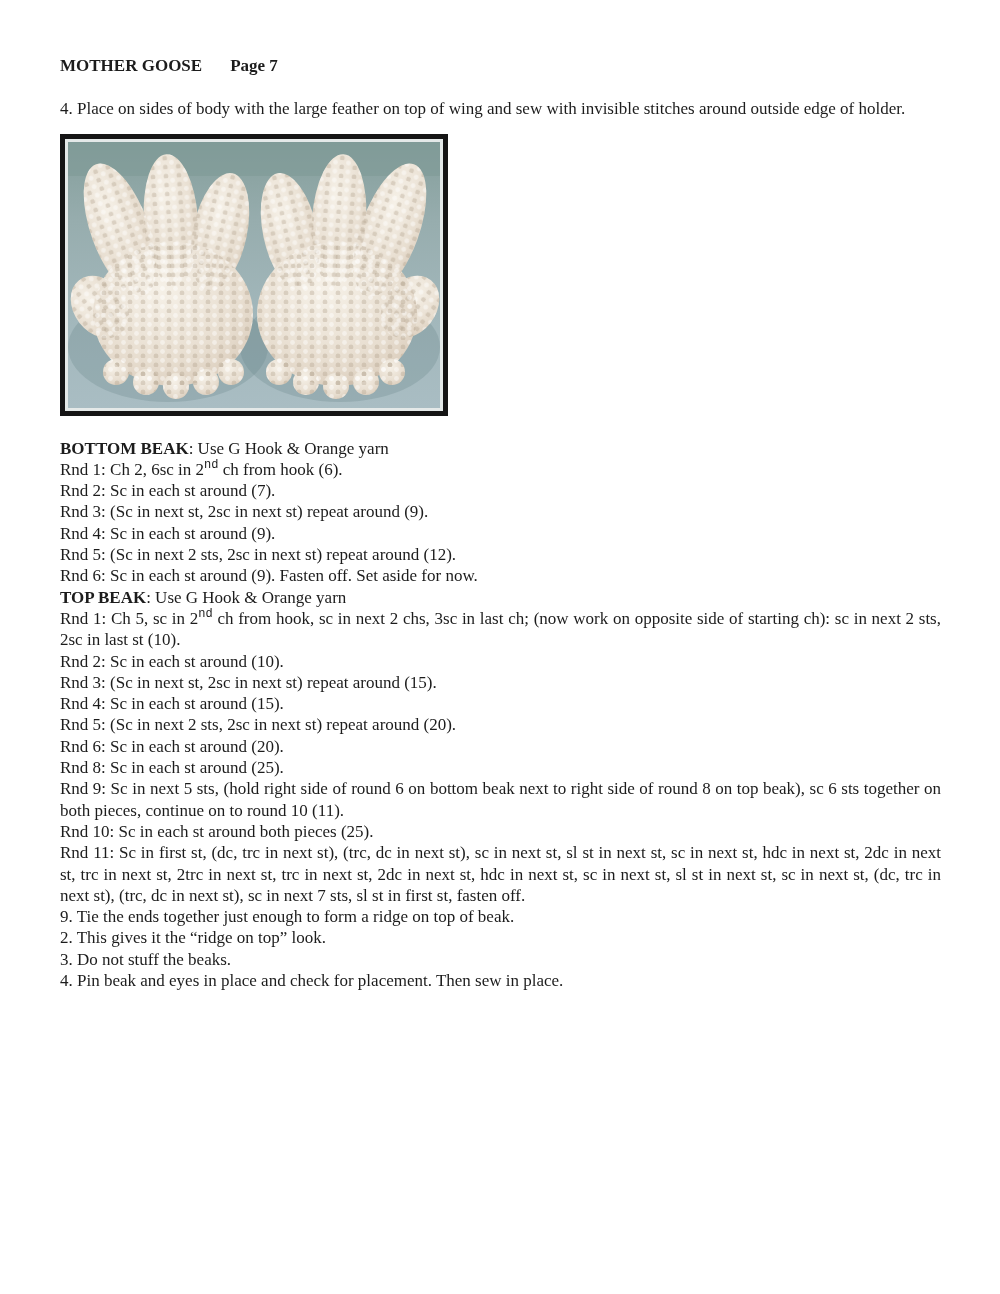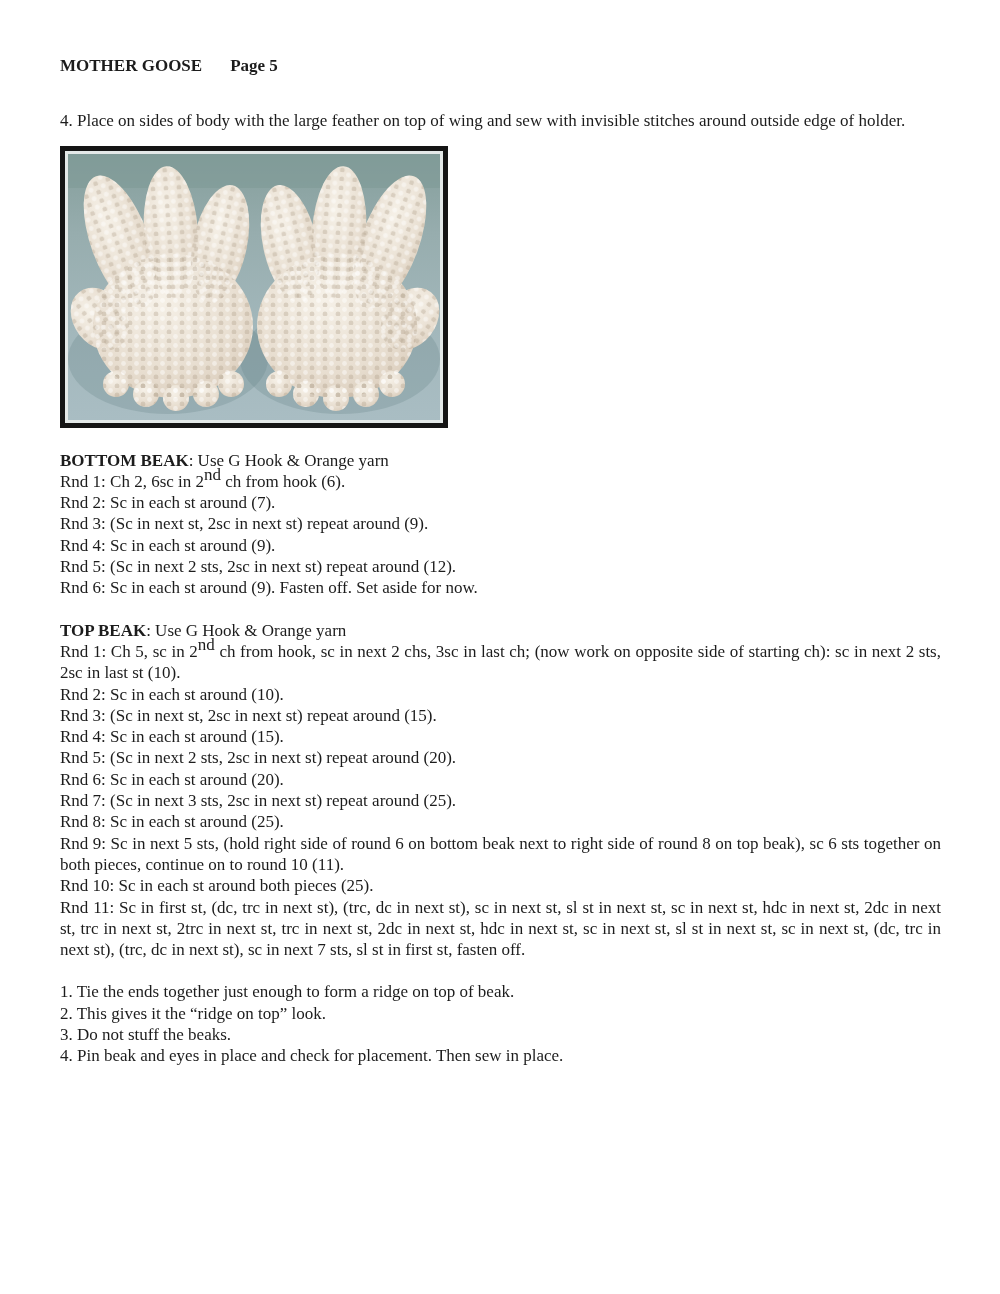--- a/index.html
+++ b/index.html
@@ -12,27 +12,28 @@
     line-height: 21.3px;
     color: #1c1c1c;
     box-sizing: border-box;
     padding: 55px 59px 0 60px;
     overflow: hidden;
   }
   .doc { width: 881px; }
   .title-line { font-weight: bold; }
   .title-line .page-label { margin-left: 28px; }
   .para { margin: 0; }
-  .gap-top { margin-top: 21px; }
+  .gap-top { }
   .justify { text-align: justify; }
   sup.ord {
-    font-size: 17px;
+    font-size: 12px;
     line-height: 0;
     vertical-align: super;
     letter-spacing: 0;
+    font-family: Liberation Mono, monospace;
   }
   b { font-weight: bold; }
 
   
   .photo-frame {
     margin-top: 14px;
     width: 372px;
     height: 266px;
     border: 5px solid #151515;
     background: #e4e9e8;
@@ -45,24 +46,24 @@
     height: 266px;
     filter: blur(0.4px);
   }
 </style>
 </head>
 <body>
 
 <div class="doc">
 
   <div class="title-line">
-    <span>MOTHER GOOSE</span><span class="page-label">Page 5</span>
+    <span>MOTHER GOOSE</span><span class="page-label">Page 7</span>
   </div>
 
-  <p class="para" style="margin-top:34px">4. Place on sides of body with the large feather on top of wing and sew with invisible stitches around outside edge of holder.</p>
+  <p class="para" style="margin-top:22px">4. Place on sides of body with the large feather on top of wing and sew with invisible stitches around outside edge of holder.</p>
 
   <div class="photo-frame">
     <svg viewBox="0 0 372 266" aria-hidden="true">
       <defs>
         <linearGradient id="bg" x1="0" y1="0" x2="0" y2="1">
           <stop offset="0" stop-color="#849e9b"></stop>
           <stop offset="0.30" stop-color="#97adae"></stop>
           <stop offset="0.65" stop-color="#a2b7bb"></stop>
           <stop offset="1" stop-color="#a9bdc3"></stop>
         </linearGradient>
@@ -127,28 +128,27 @@
   </div>
 
   <div class="gap-top">
     <div><b>TOP BEAK</b><span>: Use G Hook &amp; Orange yarn</span></div>
     <div class="justify"><span>Rnd 1: Ch 5, sc in 2</span><sup class="ord">nd</sup><span> ch from hook, sc in next 2 chs, 3sc in last ch; (now work on opposite side of starting ch): sc in next 2 sts, 2sc in last st (10).</span></div>
     <div>Rnd 2: Sc in each st around (10).</div>
     <div>Rnd 3: (Sc in next st, 2sc in next st) repeat around (15).</div>
     <div>Rnd 4: Sc in each st around (15).</div>
     <div>Rnd 5: (Sc in next 2 sts, 2sc in next st) repeat around (20).</div>
     <div>Rnd 6: Sc in each st around (20).</div>
-    <div>Rnd 7: (Sc in next 3 sts, 2sc in next st) repeat around (25).</div>
     <div>Rnd 8: Sc in each st around (25).</div>
     <div class="justify">Rnd 9: Sc in next 5 sts, (hold right side of round 6 on bottom beak next to right side of round 8 on top beak), sc 6 sts together on both pieces, continue on to round 10 (11).</div>
     <div>Rnd 10: Sc in each st around both pieces (25).</div>
     <div class="justify">Rnd 11: Sc in first st, (dc, trc in next st), (trc, dc in next st), sc in next st, sl st in next st, sc in next st, hdc in next st, 2dc in next st, trc in next st, 2trc in next st, trc in next st, 2dc in next st, hdc in next st, sc in next st, sl st in next st, sc in next st, (dc, trc in next st), (trc, dc in next st), sc in next 7 sts, sl st in first st, fasten off.</div>
   </div>
 
 
   <div class="gap-top">
-    <div>1. Tie the ends together just enough to form a ridge on top of beak.</div>
+    <div>9. Tie the ends together just enough to form a ridge on top of beak.</div>
     <div>2. This gives it the “ridge on top” look.</div>
     <div>3. Do not stuff the beaks.</div>
     <div>4. Pin beak and eyes in place and check for placement. Then sew in place.</div>
   </div>
 
 </div>
 
 </body></html>

